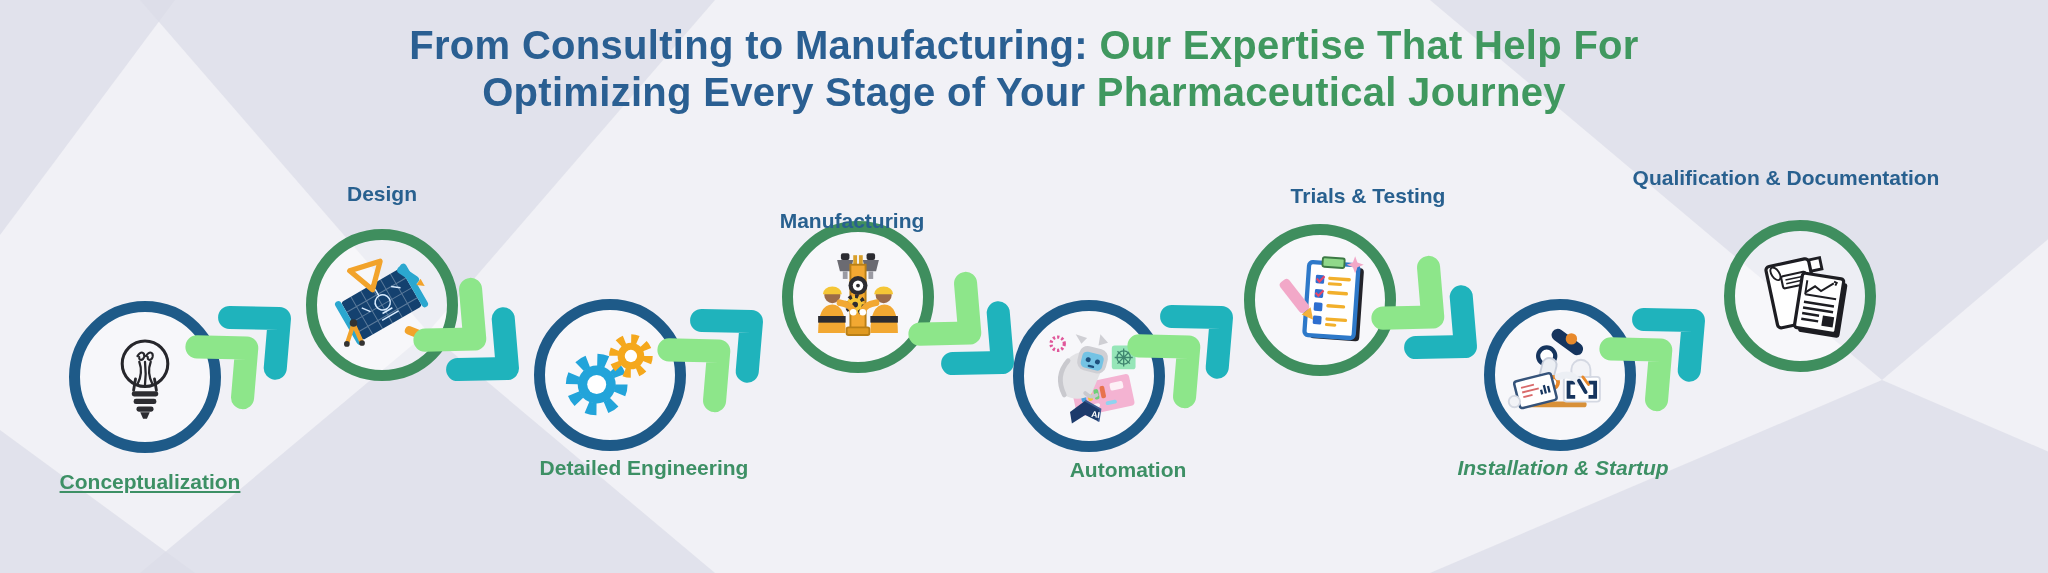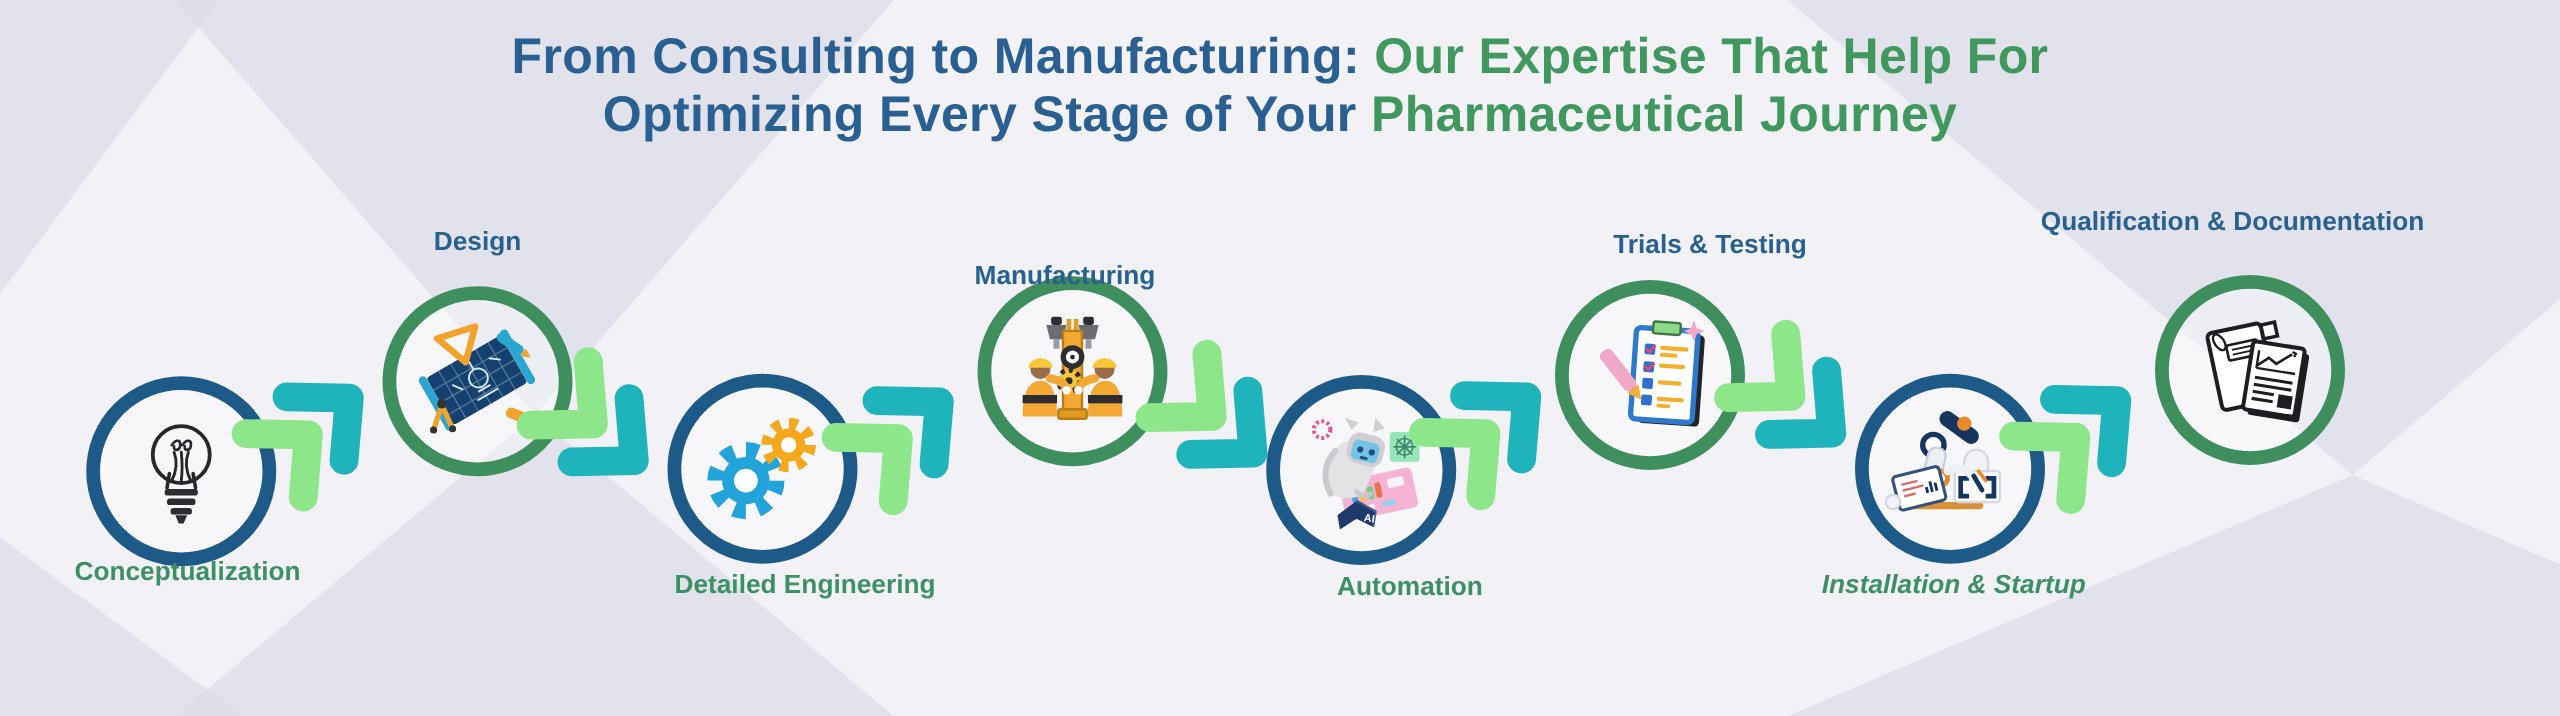--- a/index.html
+++ b/index.html
@@ -104,21 +104,21 @@
         <circle cx="60" cy="46" r="24" fill="#fff" class="sketch" stroke-width="3.2"></circle>
         <path class="sketch" stroke-width="2.2" d="M52 38 c4 -6 8 -4 7 1 c-1 4 -6 4 -5 0 M61 38 c4 -6 8 -4 7 1 c-1 4 -6 4 -5 0"></path>
         <path class="sketch" stroke-width="2.4" d="M54 44 c3 8 2 16 -2 24 M60 44 c1 9 1 16 0 24 M66 44 c-3 8 -2 16 2 24"></path>
         <path class="sketch" stroke-width="3" d="M50 62 l-2 12 M70 62 l2 12"></path>
         <rect x="46" y="75" width="28" height="5.5" rx="2.5" fill="#2c2c31"></rect>
         <rect x="48" y="83" width="24" height="5.5" rx="2.5" fill="#2c2c31"></rect>
         <rect x="51" y="91" width="18" height="5.5" rx="2.5" fill="#2c2c31"></rect>
         <path d="M55 97 l3 7 h4 l3 -7 z" fill="#2c2c31"></path>
       </svg>
     </div>
-    <div class="stage-label green" style="left:150px; top:446px;">Conceptualization</div>
+    <div class="stage-label green" style="left:150px; top:470px;text-decoration:underline;">Conceptualization</div>
   </div>
 
   <div class="arrow up" style="left:195px; top:297px;">
     <svg viewBox="0 0 100 84">
       <path class="chev back" d="M13 11 L46 42 L13 73"></path>
       <path class="chev front" d="M53 11 L86 42 L53 73"></path>
     </svg>
   </div>
 
   <div class="stage">

